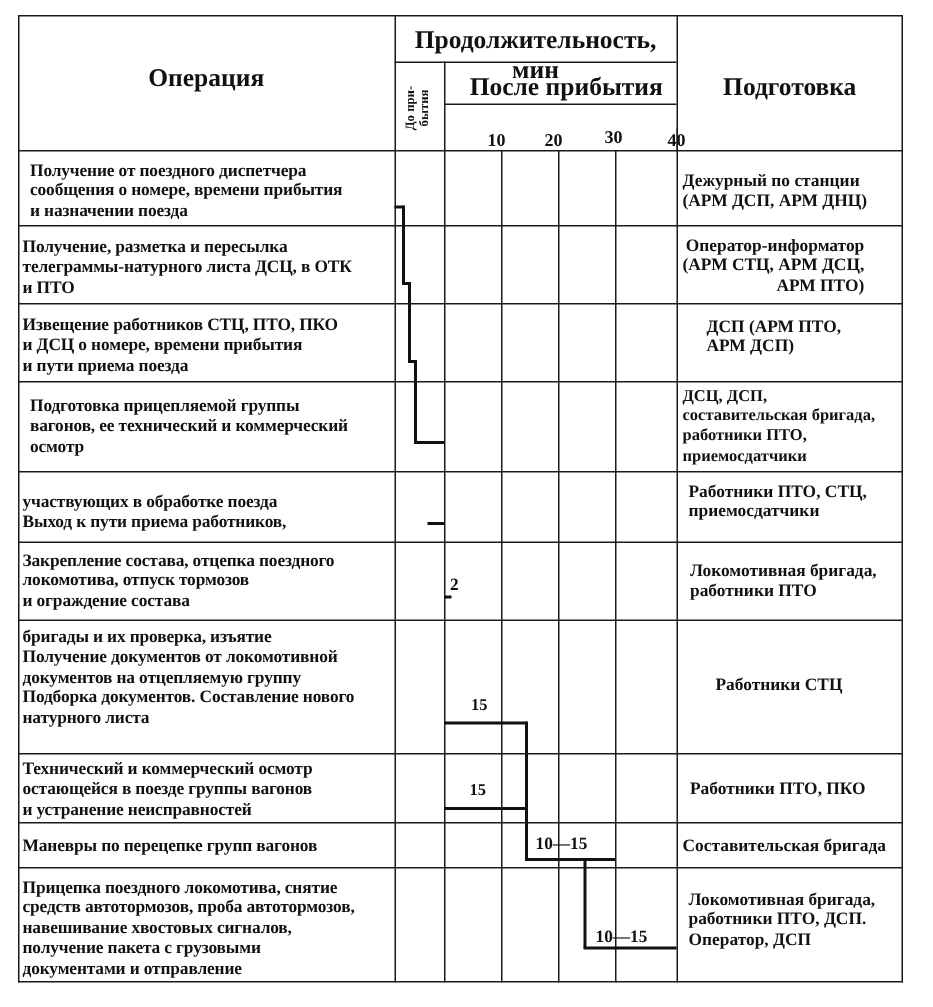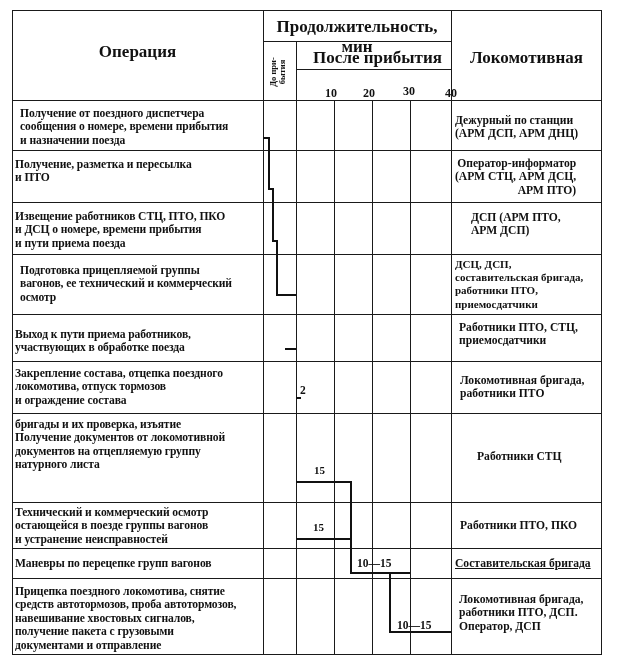--- a/index.html
+++ b/index.html
@@ -44,21 +44,21 @@
   <div class="ln h" style="left:12px;top:314px;width:590px;"></div>
   <div class="ln h" style="left:12px;top:361px;width:590px;"></div>
   <div class="ln h" style="left:12px;top:413px;width:590px;"></div>
   <div class="ln h" style="left:12px;top:502px;width:590px;"></div>
   <div class="ln h" style="left:12px;top:548px;width:590px;"></div>
   <div class="ln h" style="left:12px;top:578px;width:590px;"></div>
 
   <div class="hdr" style="left:12px;top:42px;width:251px;">Операция</div>
   <div class="hdr" style="left:263px;top:17px;width:188px;">Продолжительность, мин</div>
   <div class="hdr" style="left:300px;top:48px;width:155px;">После прибытия</div>
-  <div class="hdr" style="left:451px;top:48px;width:151px;">Локомотивная</div>
+  <div class="hdr" style="left:451px;top:48px;width:151px;">Подготовка</div>
   <div class="vert" style="left:254px;top:62px;width:50px;height:20px;">
     <div>До при-</div>
     <div>бытия</div>
   </div>
   <div class="tick" style="left:325px;top:86px;">10</div>
   <div class="tick" style="left:363px;top:86px;">20</div>
   <div class="tick" style="left:403px;top:84px;">30</div>
   <div class="tick" style="left:445px;top:86px;">40</div>
 
   <div class="txt" style="left:20px;top:107px;">
@@ -66,20 +66,21 @@
       <div>сообщения о номере, времени прибытия</div>
       <div>и назначении поезда</div>
   </div>
   <div class="exe" style="left:455px;top:114px;">
     <div>Дежурный по станции</div>
       <div>(АРМ ДСП, АРМ ДНЦ)</div>
   </div>
 
   <div class="txt" style="left:15px;top:158px;">
     <div>Получение, разметка и пересылка</div>
+      <div>телеграммы-натурного листа ДСЦ, в ОТК</div>
       <div>и ПТО</div>
   </div>
   <div class="exe" style="left:455px;top:157px;text-align:right;">
     <div>Оператор-информатор</div>
       <div>(АРМ СТЦ, АРМ ДСЦ,</div>
       <div>АРМ ПТО)</div>
   </div>
 
   <div class="txt" style="left:15px;top:210px;">
     <div>Извещение работников СТЦ, ПТО, ПКО</div>
@@ -97,22 +98,22 @@
       <div>осмотр</div>
   </div>
   <div class="exe" style="left:455px;top:258px;font-size:11px;line-height:13.2px;">
     <div>ДСЦ, ДСП,</div>
       <div>составительская бригада,</div>
       <div>работники ПТО,</div>
       <div>приемосдатчики</div>
   </div>
 
   <div class="txt" style="left:15px;top:328px;">
-    <div>Выход к пути приема работников,</div>
-      <div>участвующих в обработке поезда</div>
+    <div>участвующих в обработке поезда</div>
+      <div>Выход к пути приема работников,</div>
   </div>
   <div class="exe" style="left:459px;top:321px;">
     <div>Работники ПТО, СТЦ,</div>
       <div>приемосдатчики</div>
   </div>
 
   <div class="txt" style="left:15px;top:367px;">
     <div>Закрепление состава, отцепка поездного</div>
       <div>локомотива, отпуск тормозов</div>
       <div>и ограждение состава</div>
@@ -120,41 +121,42 @@
   <div class="exe" style="left:460px;top:374px;">
     <div>Локомотивная бригада,</div>
       <div>работники ПТО</div>
   </div>
   <div class="lbl" style="left:300px;top:384px;">2</div>
 
   <div class="txt" style="left:15px;top:418px;">
     <div>бригады и их проверка, изъятие</div>
       <div>Получение документов от локомотивной</div>
       <div>документов на отцепляемую группу</div>
+      <div>Подборка документов. Составление нового</div>
       <div>натурного листа</div>
   </div>
   <div class="exe" style="left:477px;top:450px;">
     <div>Работники СТЦ</div>
   </div>
   <div class="lbl" style="left:314px;top:464px;font-size:11px;">15</div>
 
   <div class="txt" style="left:15px;top:506px;">
     <div>Технический и коммерческий осмотр</div>
       <div>остающейся в поезде группы вагонов</div>
       <div>и устранение неисправностей</div>
   </div>
   <div class="exe" style="left:460px;top:519px;">
     <div>Работники ПТО, ПКО</div>
   </div>
   <div class="lbl" style="left:313px;top:521px;font-size:11px;">15</div>
 
   <div class="txt" style="left:15px;top:557px;">
     <div>Маневры по перецепке групп вагонов</div>
   </div>
-  <div class="exe" style="left:455px;top:557px;text-decoration:underline;">
+  <div class="exe" style="left:455px;top:557px;">
     <div>Составительская бригада</div>
   </div>
   <div class="lbl" style="left:357px;top:557px;">10—15</div>
 
   <div class="txt" style="left:15px;top:585px;">
     <div>Прицепка поездного локомотива, снятие</div>
       <div>средств автотормозов, проба автотормозов,</div>
       <div>навешивание хвостовых сигналов,</div>
     <div>получение пакета с грузовыми</div>
       <div>документами и отправление</div>

